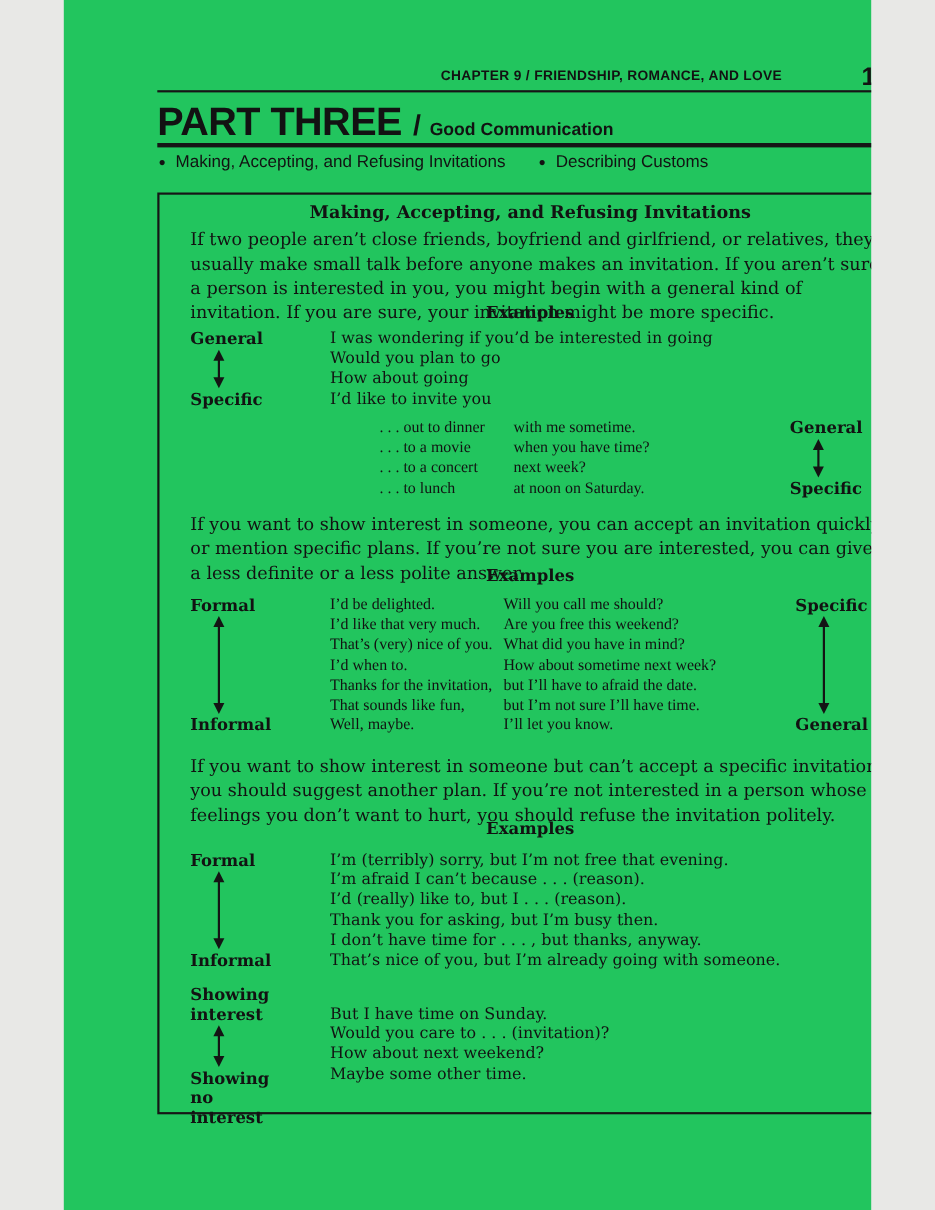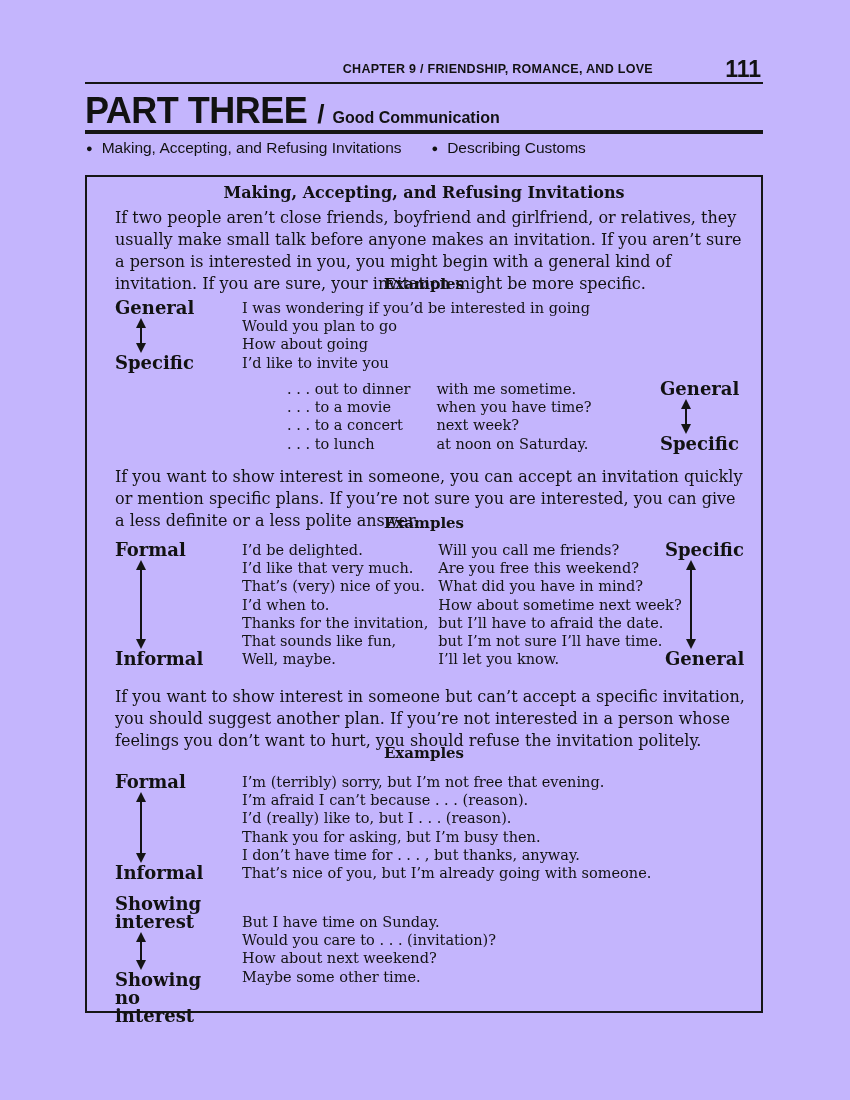--- a/index.html
+++ b/index.html
@@ -1,18 +1,18 @@
 <!DOCTYPE html>
 <html><head>
 <meta charset="utf-8">
 <style>
   html,body{margin:0;padding:0;}
   body{background:#e8e8e6;}
   .sheet{
-    position:relative;width:850px;height:1100px;background:#c4b5fd;
+    position:relative;width:734px;height:1100px;background:#22c55e;
     font-family:"DejaVu Serif","Liberation Serif",serif;color:#121212;
     overflow:hidden;margin:0 auto;
   }
   
   .running-head{position:absolute;left:85px;top:56px;width:678px;height:26px;}
   .chapter{
     position:absolute;right:110px;top:6px;
     font-family:"Liberation Sans",sans-serif;font-weight:bold;font-size:12.5px;
     letter-spacing:.3px;white-space:nowrap;
   }
@@ -61,28 +61,28 @@
   
   .block{position:absolute;font-size:14.5px;line-height:18.2px;white-space:nowrap;}
   .b1{top:122px;left:28px;display:flex;}
   .b2{top:203px;left:200px;}
   .b3{top:364px;left:28px;display:flex;}
   .b4{top:596px;left:28px;display:flex;}
   .b5{top:718px;left:28px;display:flex;}
   .scale-col{width:127px;flex:0 0 127px;}
   .lines div{line-height:18.2px;}
   .b5 .lines{margin-top:18px;}
-  .cols{display:grid;grid-template-columns:max-content max-content;}
+  .cols{display:grid;grid-template-columns:max-content max-content;font-family:Liberation Serif, serif;}
   .cols-b2{column-gap:26px;}
   .cols-b3{column-gap:10px;}
   .cols span{line-height:18.2px;}
   
   .scale{
     display:flex;flex-direction:column;width:86px;
-    font-weight:bold;font-size:18px;line-height:18px;white-space:normal;
+    font-weight:bold;font-size:15px;line-height:18px;white-space:normal;
   }
   .scale-abs{position:absolute;top:0;}
   .b2 .scale-abs{left:373px;}
   .b3 .scale-abs{left:550px;}
   .varrow{position:relative;width:2px;background:#141414;margin:4px 0 4px 25px;}
   .varrow::before{
     content:"";position:absolute;top:-3px;left:-4.5px;width:0;height:0;
     border-left:5.5px solid transparent;border-right:5.5px solid transparent;
     border-bottom:10px solid #141414;
   }
@@ -172,21 +172,21 @@
     <div class="block b3">
       <div class="scale-col">
         <div class="scale">
           <span>Formal</span>
           <span class="varrow h85"></span>
           <span>Informal</span>
         </div>
       </div>
       <div class="cols cols-b3">
         <span>I’d be delighted.</span>
-        <span>Will you call me friends?</span>
+        <span>Will you call me should?</span>
         <span>I’d like that very much.</span>
         <span>Are you free this weekend?</span>
         <span>That’s (very) nice of you.</span>
         <span>What did you have in mind?</span>
         <span>I’d when to.</span>
         <span>How about sometime next week?</span>
         <span>Thanks for the invitation,</span>
         <span>but I’ll have to afraid the date.</span>
         <span>That sounds like fun,</span>
         <span>but I’m not sure I’ll have time.</span>

